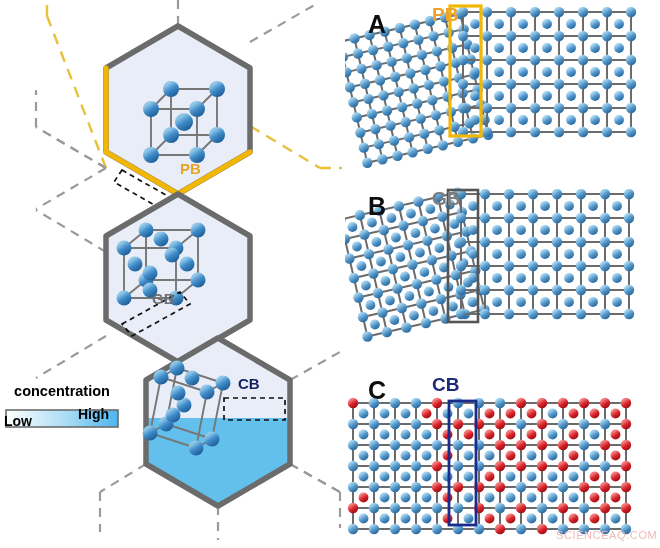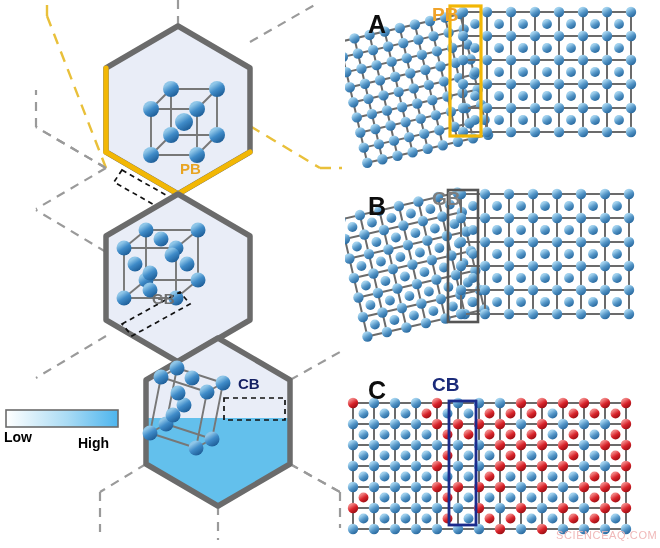--- a/index.html
+++ b/index.html
@@ -184,22 +184,23 @@
 
     <g>
       <rect x="6" y="410" width="112" height="17" fill="url(#legendGrad)" stroke="#6b6b6b" stroke-width="1.6"></rect>
     </g>
   </svg>
 
   <div class="abs hex-tag hex-tag-pb" style="left:180px;top:160px;">PB</div>
   <div class="abs hex-tag hex-tag-gb" style="left:152px;top:290px;">GB</div>
   <div class="abs hex-tag hex-tag-cb" style="left:238px;top:375px;">CB</div>
 
-  <div class="abs legend-ends" style="left:4px;top:429px;">Low</div>
-  <div class="abs legend-ends" style="left:78px;top:435px;">High</div>
+  <div class="abs legend-title" style="left:0px;top:383px;width:124px;">concentration</div>
+  <div class="abs legend-ends" style="left:4px;top:413px;">Low</div>
+  <div class="abs legend-ends" style="left:78px;top:406px;">High</div>
 
   <svg class="abs" style="left:345px;top:0;" width="315" height="185">
     <defs>
       <linearGradient id="aGrad" x1="0.3" y1="0.2" x2="0.75" y2="0.9">
         <stop offset="0%" stop-color="#9fd0ed"></stop>
         <stop offset="50%" stop-color="#5294c6"></stop>
         <stop offset="100%" stop-color="#2a6a9f"></stop>
       </linearGradient>
     </defs>
     <g id="A-left">

